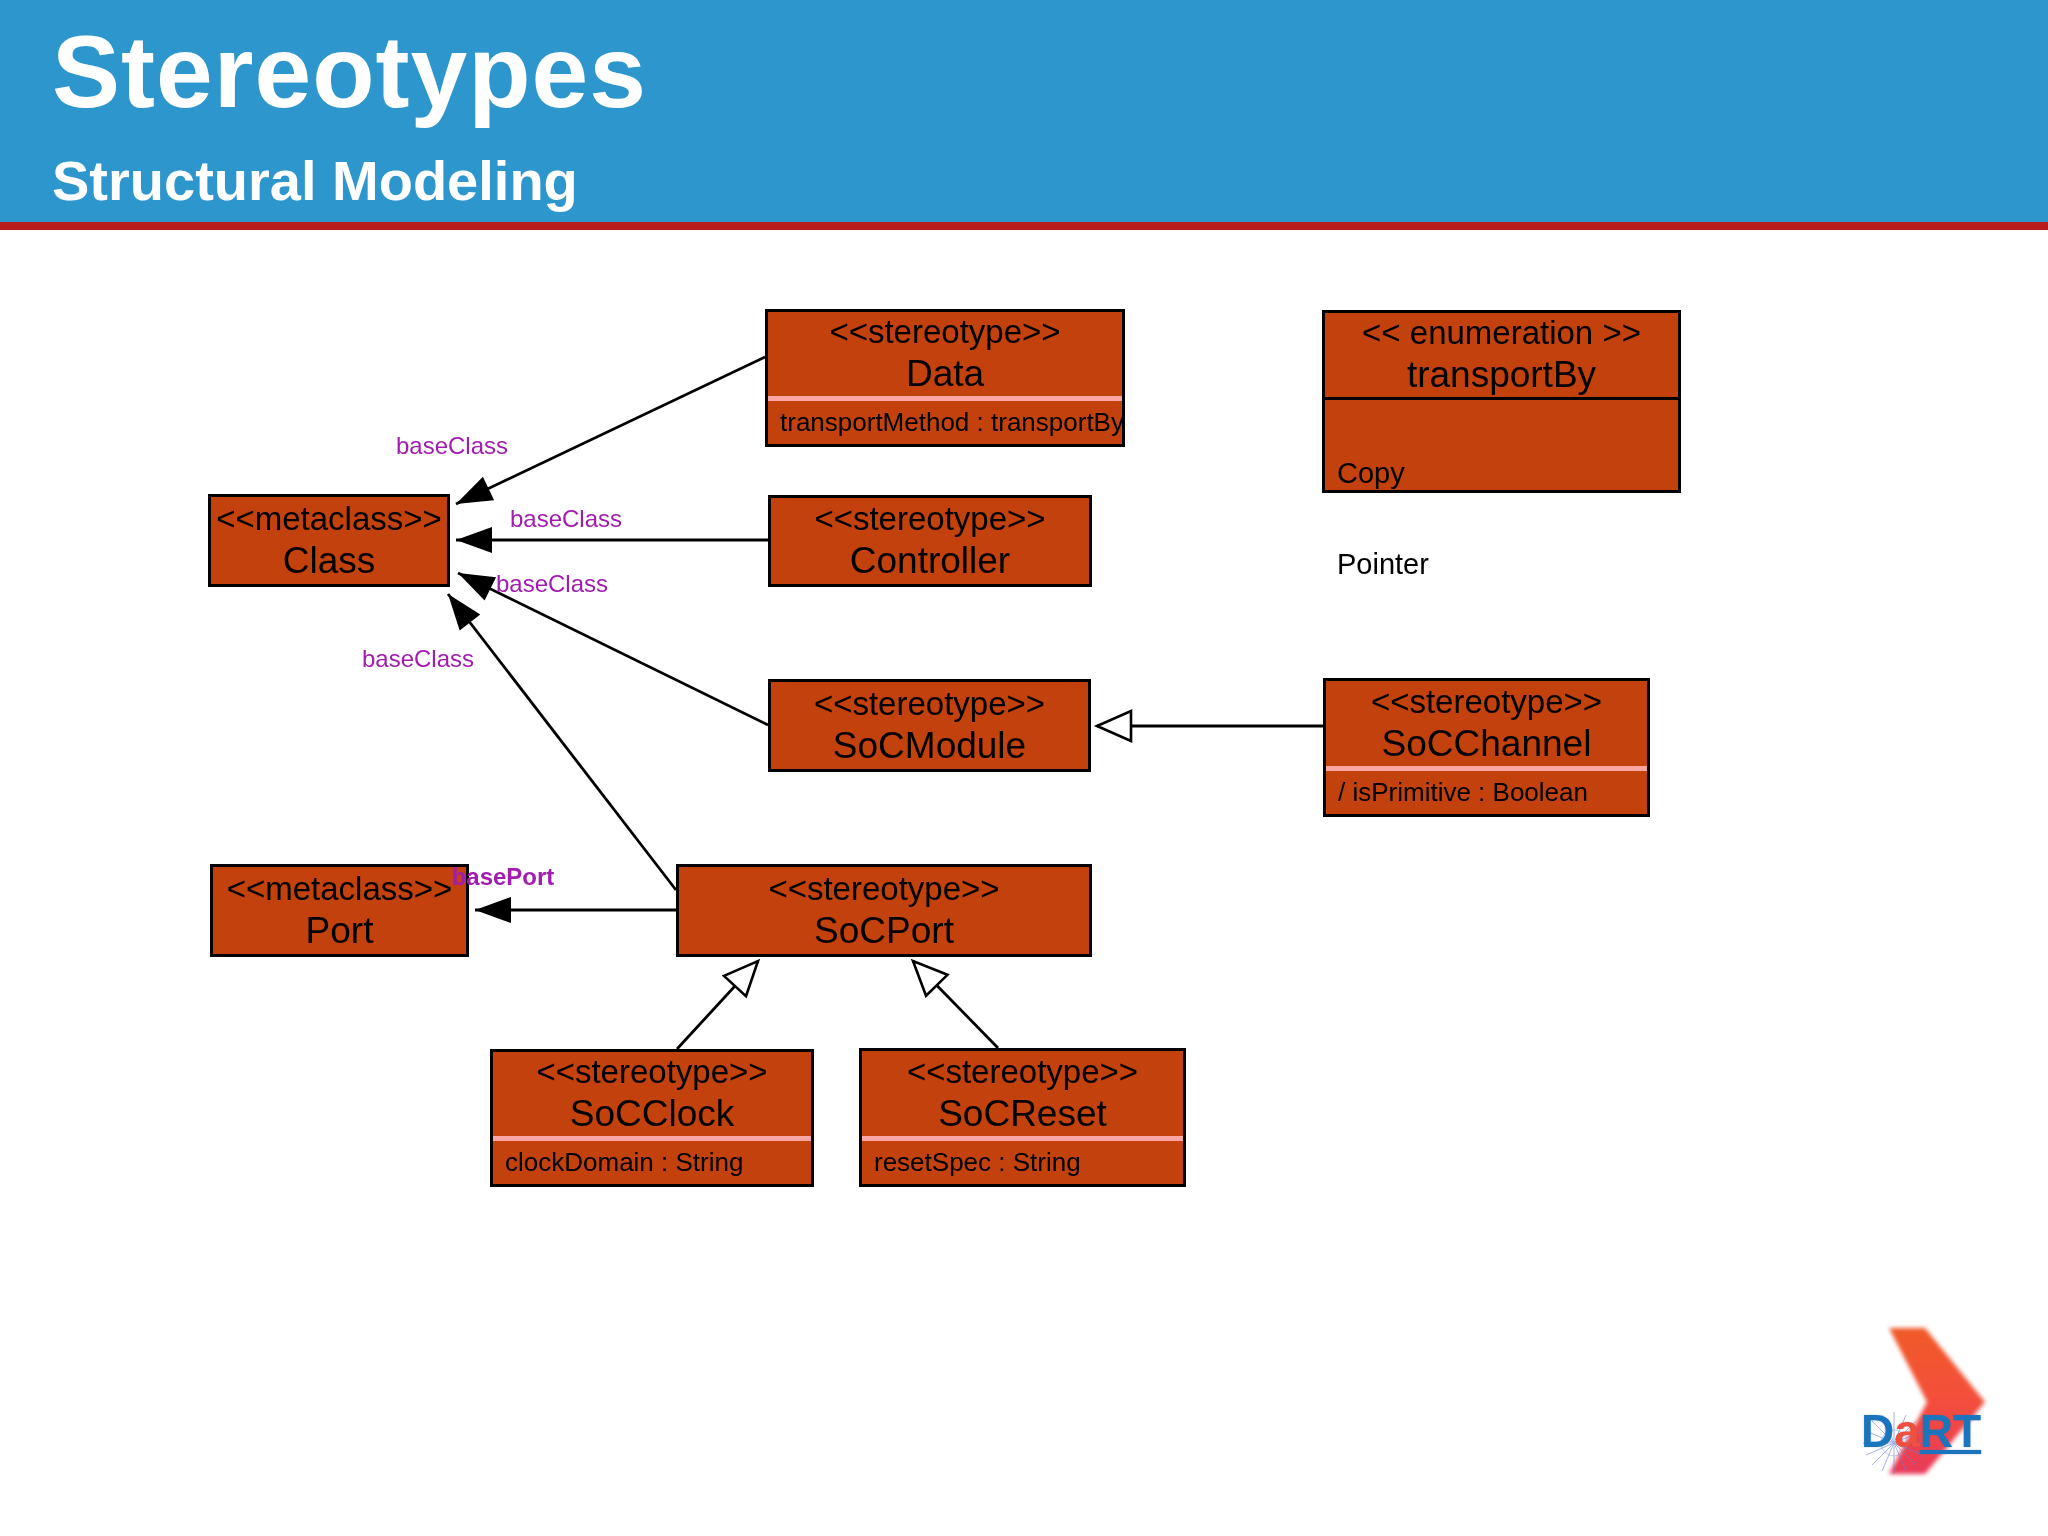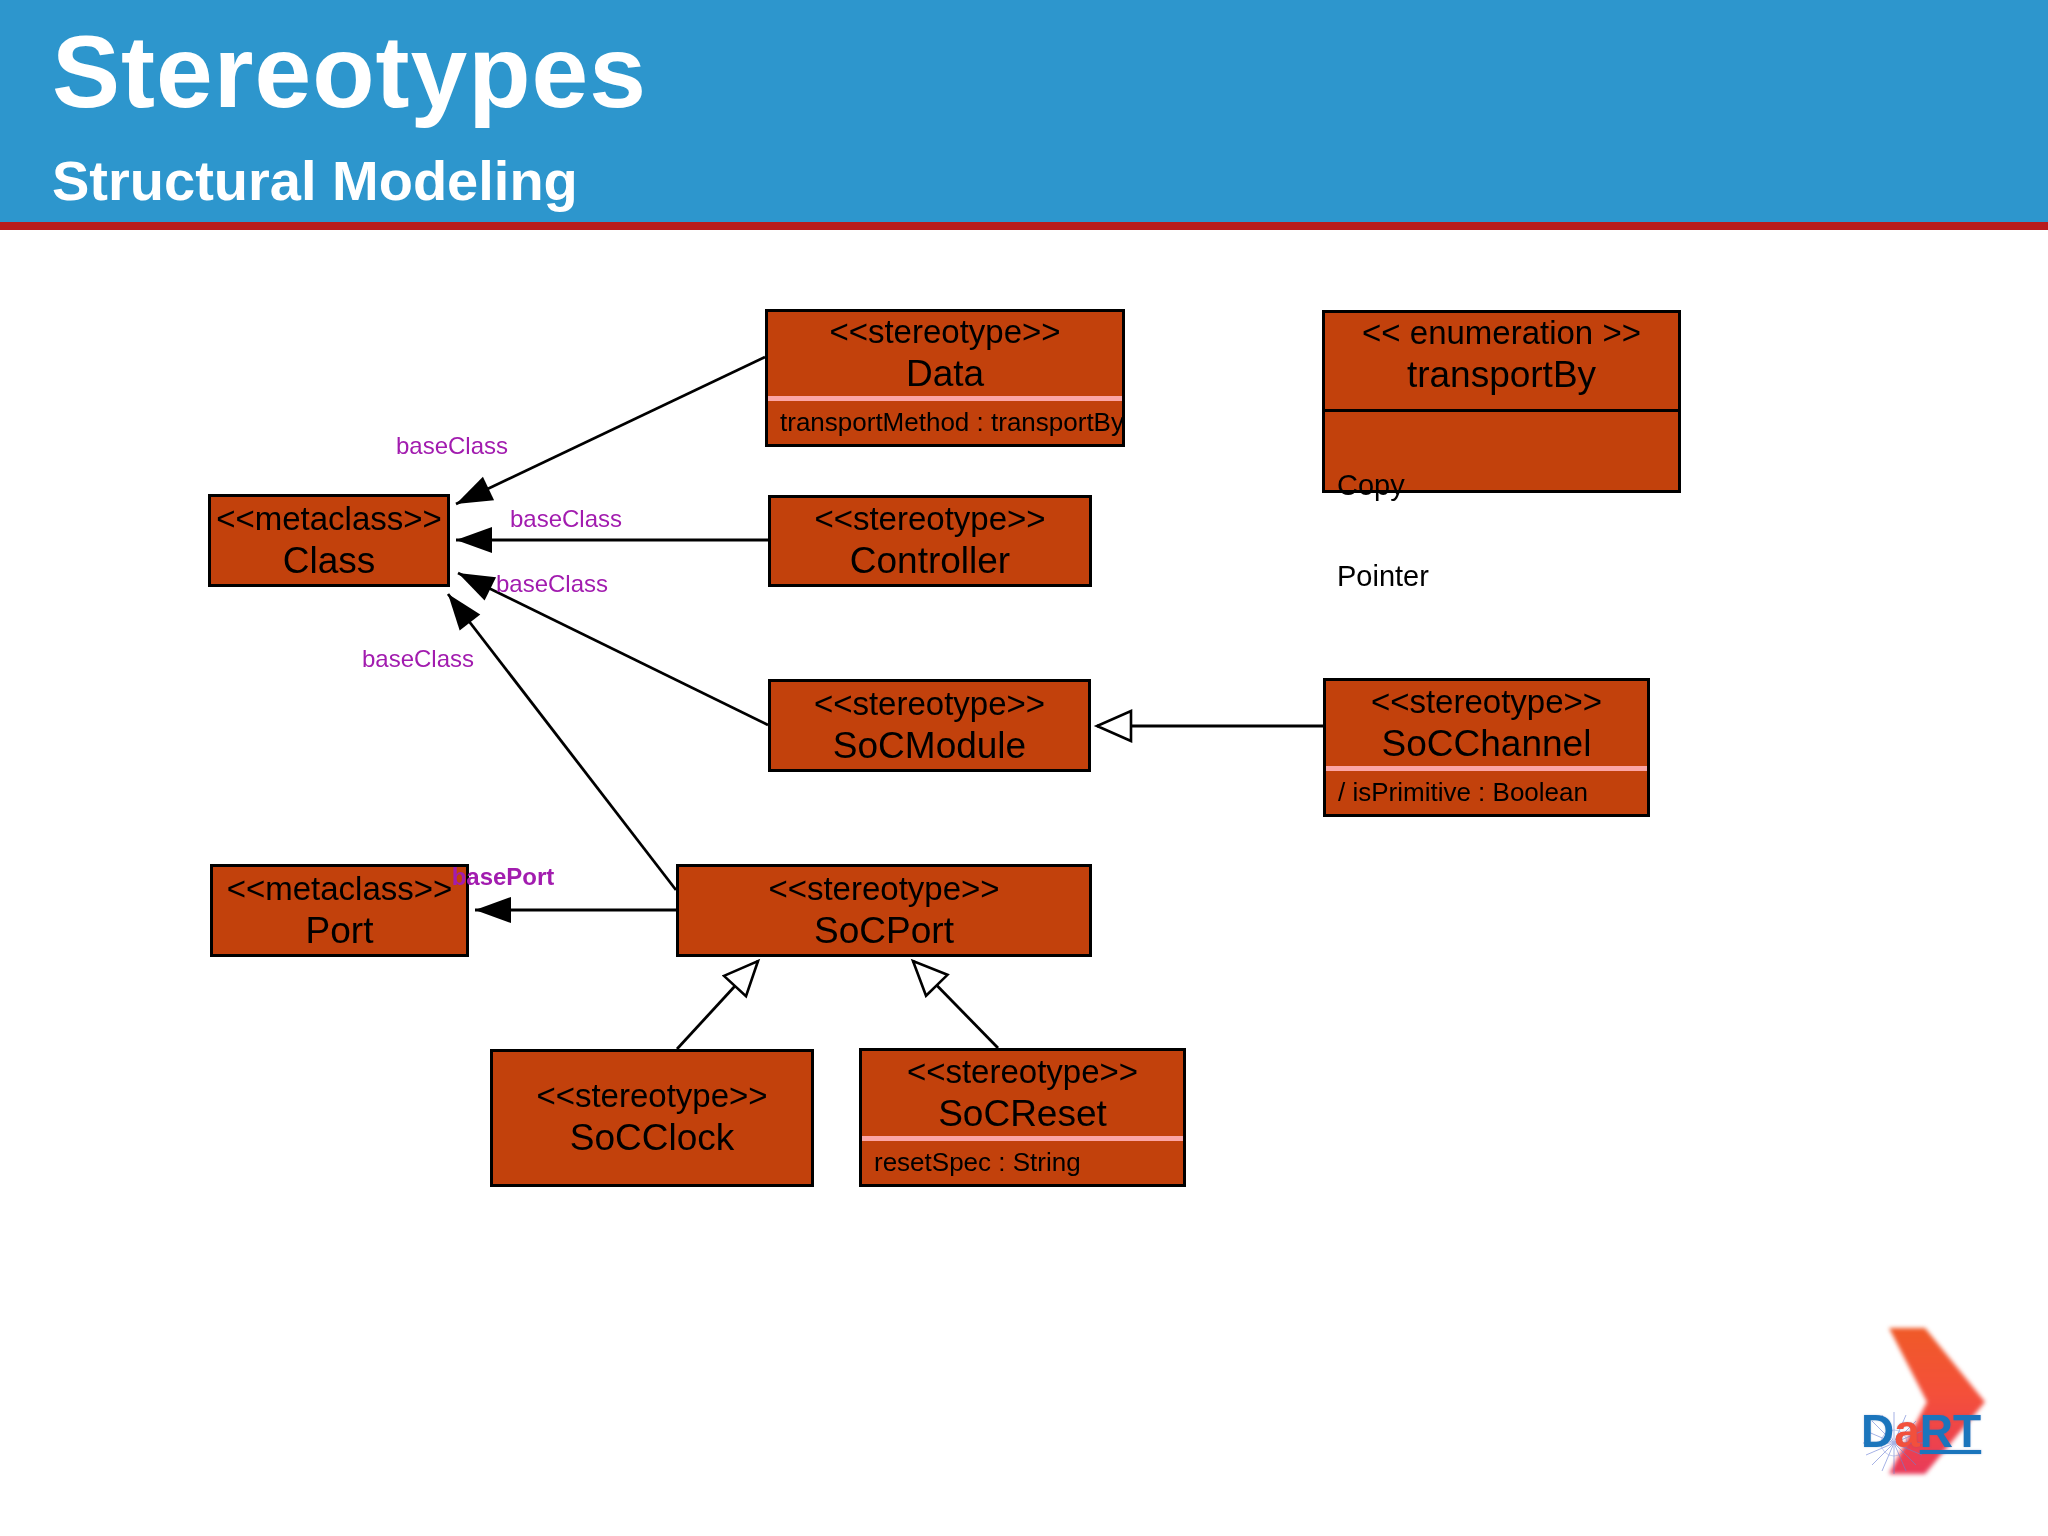--- a/index.html
+++ b/index.html
@@ -67,21 +67,21 @@
     <div class="uml-node" style="left:765px;top:84px;width:360px;height:138px;">
       <div class="uml-head">
         <span class="st">&lt;&lt;stereotype&gt;&gt;</span>
         <span class="nm">Data</span>
       </div>
       <div class="uml-attrs">
         <span>transportMethod : transportBy</span>
       </div>
     </div>
 
-    <div class="uml-node" style="left:1322px;top:85px;width:359px;height:183px;gap:12px;">
+    <div class="uml-node" style="left:1322px;top:85px;width:359px;height:183px;">
       <div class="uml-head" style="flex:0 0 84px;">
         <span class="st">&lt;&lt; enumeration &gt;&gt;</span>
         <span class="nm">transportBy</span>
       </div>
       <div class="enum-body">
         <span>Copy</span>
         <span>Pointer</span>
       </div>
     </div>
 
@@ -128,20 +128,23 @@
         <span class="st">&lt;&lt;stereotype&gt;&gt;</span>
         <span class="nm">SoCPort</span>
       </div>
     </div>
 
     <div class="uml-node" style="left:490px;top:824px;width:324px;height:138px;">
       <div class="uml-head">
         <span class="st">&lt;&lt;stereotype&gt;&gt;</span>
         <span class="nm">SoCClock</span>
       </div>
+      <div class="uml-attrs">
+        <span>clockDomain : String</span>
+      </div>
     </div>
 
     <div class="uml-node" style="left:859px;top:823px;width:327px;height:139px;">
       <div class="uml-head">
         <span class="st">&lt;&lt;stereotype&gt;&gt;</span>
         <span class="nm">SoCReset</span>
       </div>
       <div class="uml-attrs">
         <span>resetSpec : String</span>
       </div>

